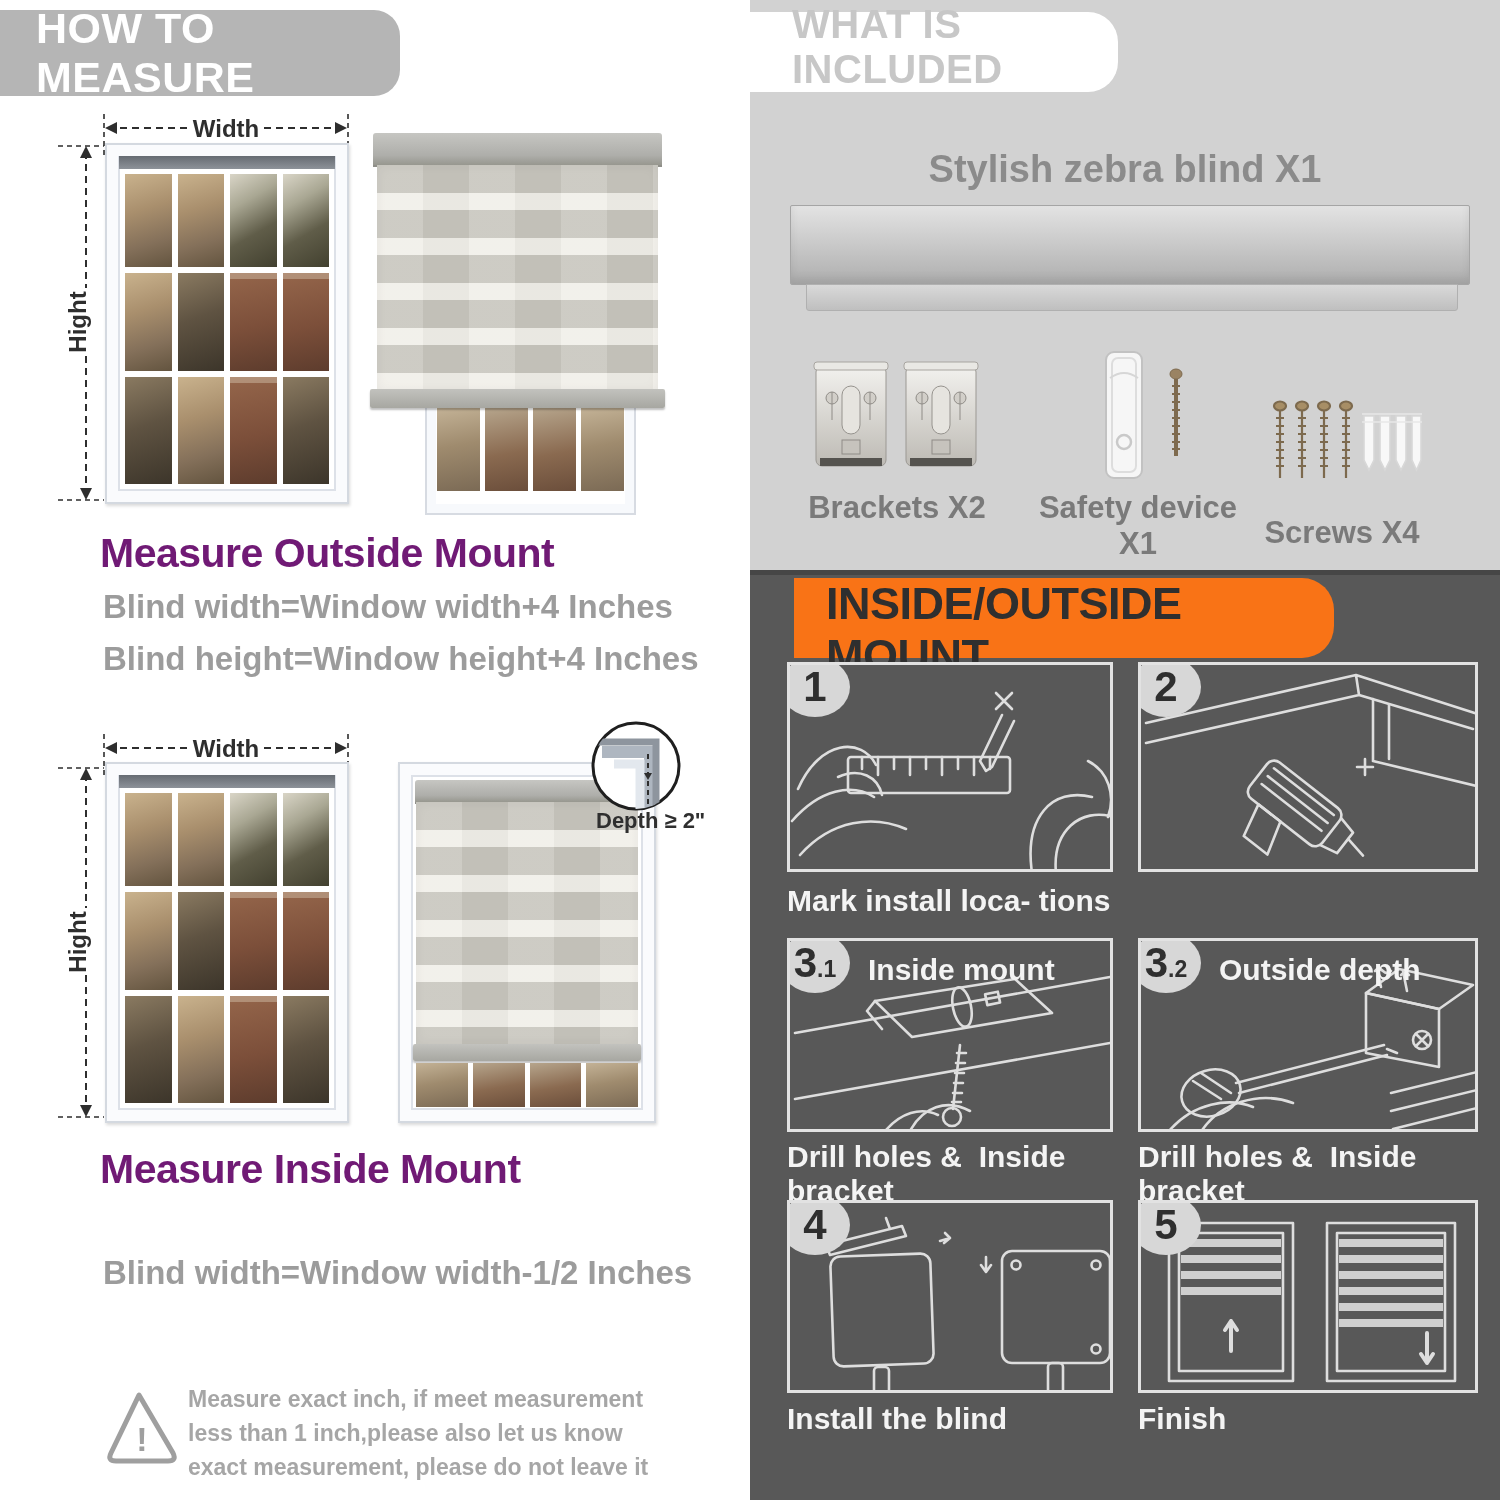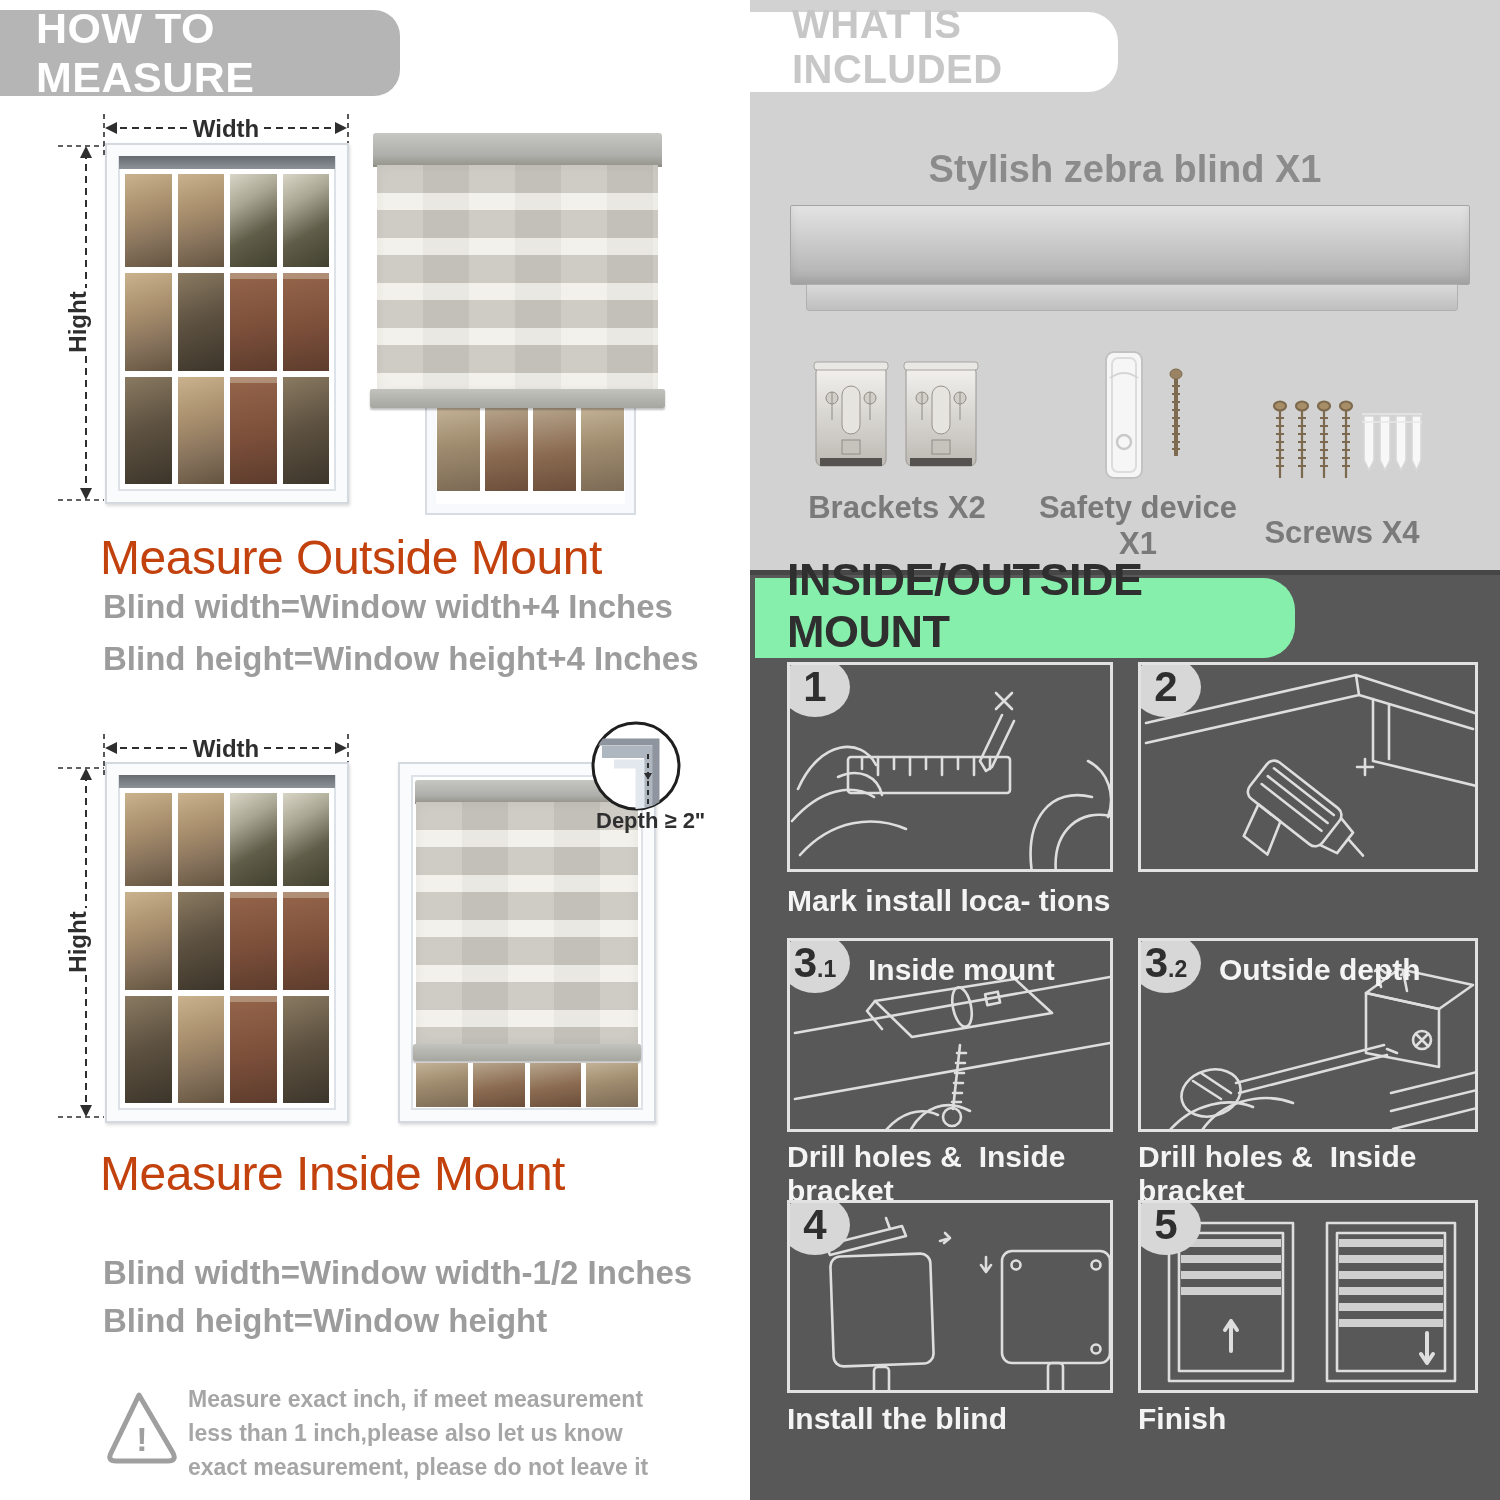--- a/index.html
+++ b/index.html
@@ -5,21 +5,21 @@
   html,body{margin:0;padding:0;background:#fff;}
   #canvas{position:relative;width:1500px;height:1500px;background:#fff;overflow:hidden;
           font-family:"Liberation Sans",sans-serif;}
   .abs{position:absolute;}
 
   
   .hdr-left{left:0;top:10px;width:400px;height:86px;background:#b5b5b5;
             border-radius:0 26px 26px 0;display:flex;align-items:center;}
   .hdr-left span{color:#fff;font-weight:bold;font-size:43px;letter-spacing:.5px;padding-left:36px;}
 
-  .sec-title{font-size:48px;font-weight:normal;color:#c2410c;letter-spacing:-.5px;}
+  .sec-title{font-size:41px;font-weight:bold;color:#701a75;letter-spacing:-.5px;}
   .sec-line{font-size:33px;font-weight:bold;color:#9c9c9c;}
 
   
   .window{background:#fff;border:2px solid #d4d9e0;box-shadow:inset 0 0 0 11px #fafbfd,inset 0 0 0 13px #dde1e8,1px 2px 3px rgba(0,0,0,.15);}
   .w-track{position:absolute;left:12px;right:12px;top:11px;height:13px;background:linear-gradient(#666b72,#8d9299);}
   .w-sashes{position:absolute;left:13px;right:13px;top:24px;bottom:13px;background:#fff;display:flex;gap:6px;padding:5px;box-sizing:border-box;}
   .sash{flex:1;display:grid;grid-template-columns:1fr 1fr;grid-template-rows:1fr 1.05fr 1.15fr;gap:6px;background:#fff;}
   .pane{background:linear-gradient(163deg,#c9b28d 0%,#a98f6d 38%,#84705a 72%,#63543f 100%);}
   .pane.tree{background:linear-gradient(150deg,#d9d5c7 0%,#a9a793 30%,#605d49 62%,#42402f 100%);}
   .pane.brick{background:linear-gradient(168deg,#95664b 0%,#7c4f3a 55%,#5d3c2d 100%);box-shadow:inset 0 6px 0 rgba(236,225,206,.35);}
@@ -47,21 +47,21 @@
   .panel-light{left:750px;top:0;width:750px;height:570px;background:#d2d2d2;}
   .hdr-right{left:750px;top:12px;width:368px;height:80px;background:#fff;border-radius:0 30px 30px 0;display:flex;align-items:flex-end;}
   .hdr-right span{color:#c7c7c7;font-weight:bold;font-size:40px;letter-spacing:.5px;padding-left:42px;}
   .blind-label{left:750px;top:148px;width:750px;text-align:center;font-size:38px;font-weight:bold;color:#8b8b8b;}
   .bar-main{left:790px;top:205px;width:678px;height:78px;background:linear-gradient(180deg,#e3e3e3 0%,#c6c6c6 55%,#aeaeae 100%);
             border:1px solid #a5a5a5;border-radius:2px;box-shadow:inset 0 -6px 8px rgba(0,0,0,.08);}
   .bar-low{left:806px;top:284px;width:650px;height:25px;background:linear-gradient(180deg,#d9d9d9,#bfbfbf);border:1px solid #b0b0b0;border-radius:0 0 3px 3px;}
   .comp-label{font-size:31px;font-weight:bold;color:#7a7a7a;text-align:center;}
 
   .panel-dark{left:750px;top:570px;width:750px;height:930px;background:#585858;border-top:5px solid #464646;box-sizing:border-box;}
-  .hdr-mount{left:755px;top:578px;width:540px;height:80px;background:#86efac;border-radius:0 32px 32px 0;display:flex;align-items:flex-end;}
+  .hdr-mount{left:794px;top:578px;width:540px;height:80px;background:#f97316;border-radius:0 32px 32px 0;display:flex;align-items:flex-start;}
   .hdr-mount span{color:#2f2f2f;font-weight:bold;font-size:45px;letter-spacing:-.5px;padding-left:32px;}
 
   .step-box{position:absolute;border:3px solid #e2e2e2;background:#585858;overflow:hidden;box-sizing:border-box;}
   .step-num{position:absolute;left:-10px;top:-8px;width:70px;height:60px;background:#d7d7d7;border-radius:50%;
             display:flex;align-items:center;justify-content:center;}
   .step-num b{color:#2f2f2f;font-size:42px;line-height:1;}
   .step-num i{color:#2f2f2f;font-size:23px;font-style:normal;font-weight:bold;margin-top:12px;}
   .step-title{position:absolute;left:78px;top:12px;color:#f4f4f4;font-size:30px;font-weight:bold;}
   .caption{position:absolute;color:#f4f4f4;font-size:30px;font-weight:bold;white-space:pre-wrap;}
   .lineart{stroke:#dedede;fill:none;stroke-width:2.6;stroke-linecap:round;stroke-linejoin:round;}
@@ -201,21 +201,20 @@
       <path d="M10,24 L68,24 L68,92" stroke="#8e959e" stroke-width="7" fill="none"></path>
       <path d="M26,46 L52,46 L52,92" stroke="#e3e8ee" stroke-width="9" fill="none"></path>
       <line x1="60" y1="36" x2="60" y2="88" stroke="#2e2e2e" stroke-width="2" stroke-dasharray="5 4"></line>
       <path d="M60,62 l-4,-7 h8 Z" fill="#2e2e2e"></path>
     </g>
   </svg>
   <div class="abs depth-label" style="left:596px;top:808px;">Depth ≥ 2"</div>
 
   <div class="abs sec-title" style="left:100px;top:1146px;">Measure Inside Mount</div>
   <div class="abs sec-line" style="left:103px;top:1254px;">Blind width=Window width-1/2 Inches</div>
-  <div class="abs sec-line" style="left:103px;top:1302px;">Blind height=Window height</div>
 
   <svg class="abs" style="left:105px;top:1385px;" width="76" height="82" viewBox="0 0 76 82">
     <path d="M34,10 L68,68 Q72,76 63,76 L11,76 Q2,76 6,68 Z" fill="none" stroke="#9f9f9f" stroke-width="5" stroke-linejoin="round"></path>
     <text x="37" y="66" text-anchor="middle" font-size="34" font-weight="bold" fill="#9f9f9f">!</text>
   </svg>
   <div class="abs warn-text" style="left:188px;top:1382px;width:480px;">Measure exact inch, if meet measurement less than 1 inch,please also let us know exact measurement, please do not leave it</div>
 
   <div class="abs panel-light"></div>
   <div class="abs hdr-right">
     <span>WHAT IS INCLUDED</span>

